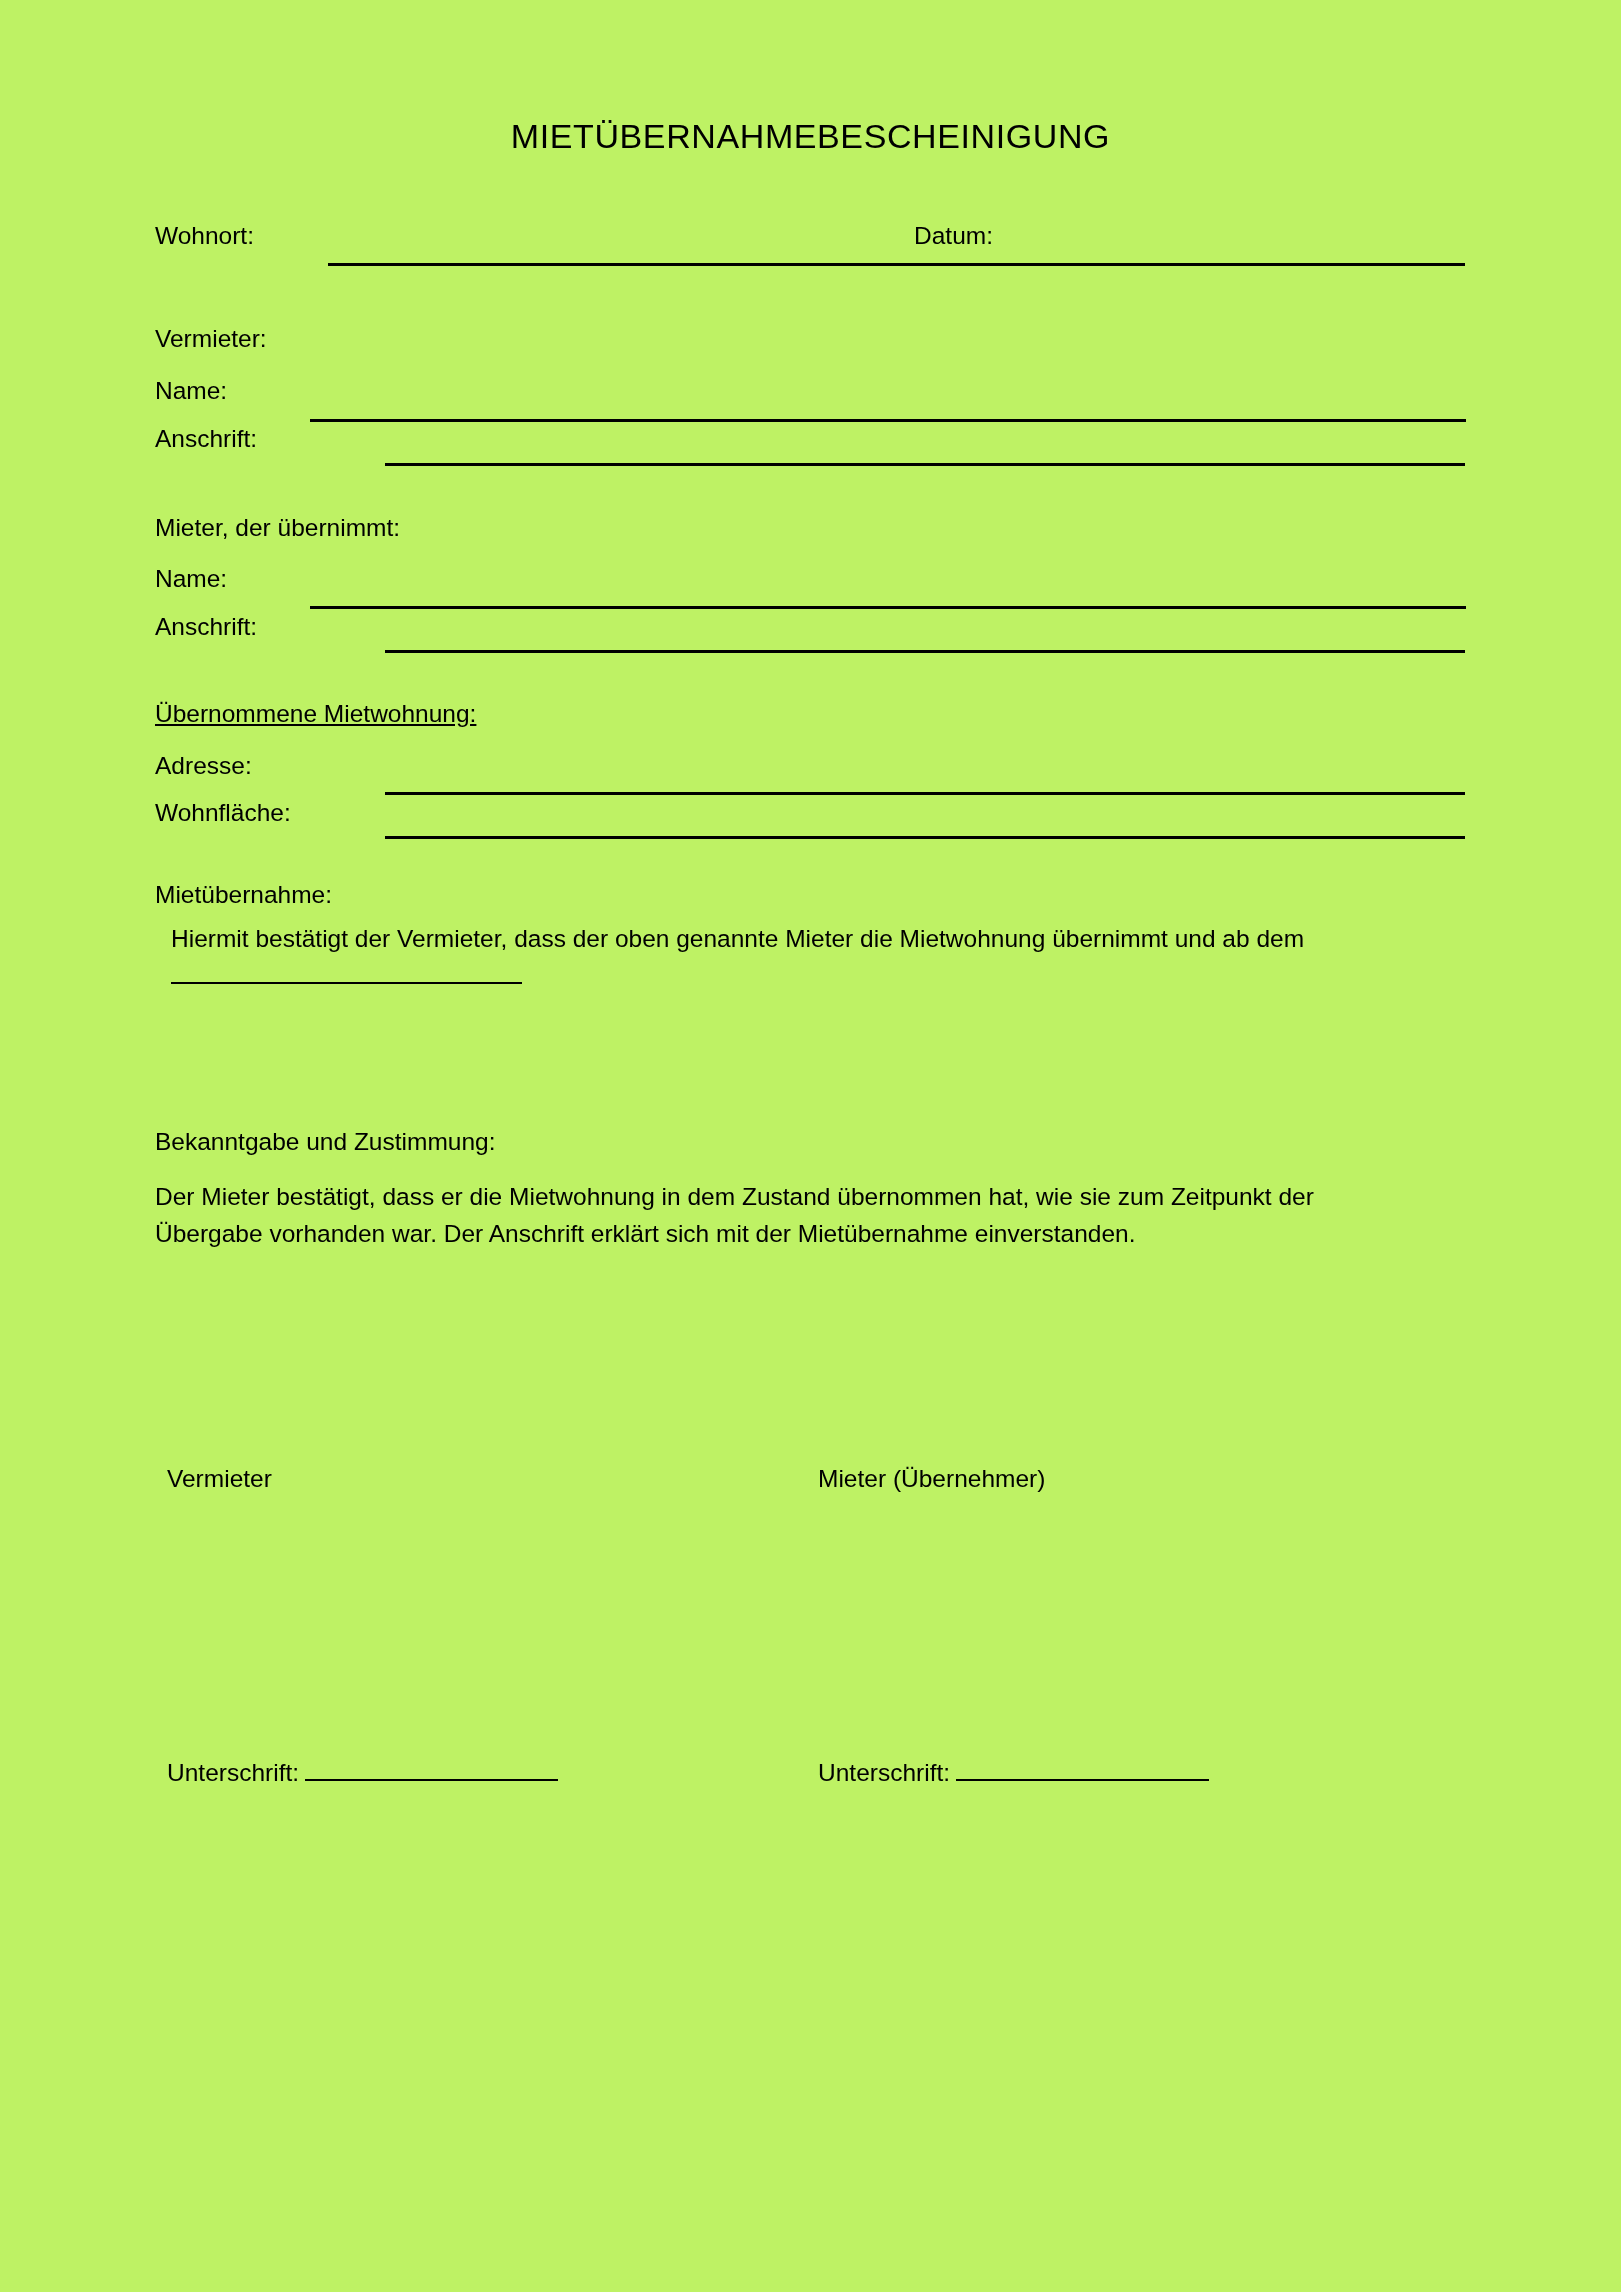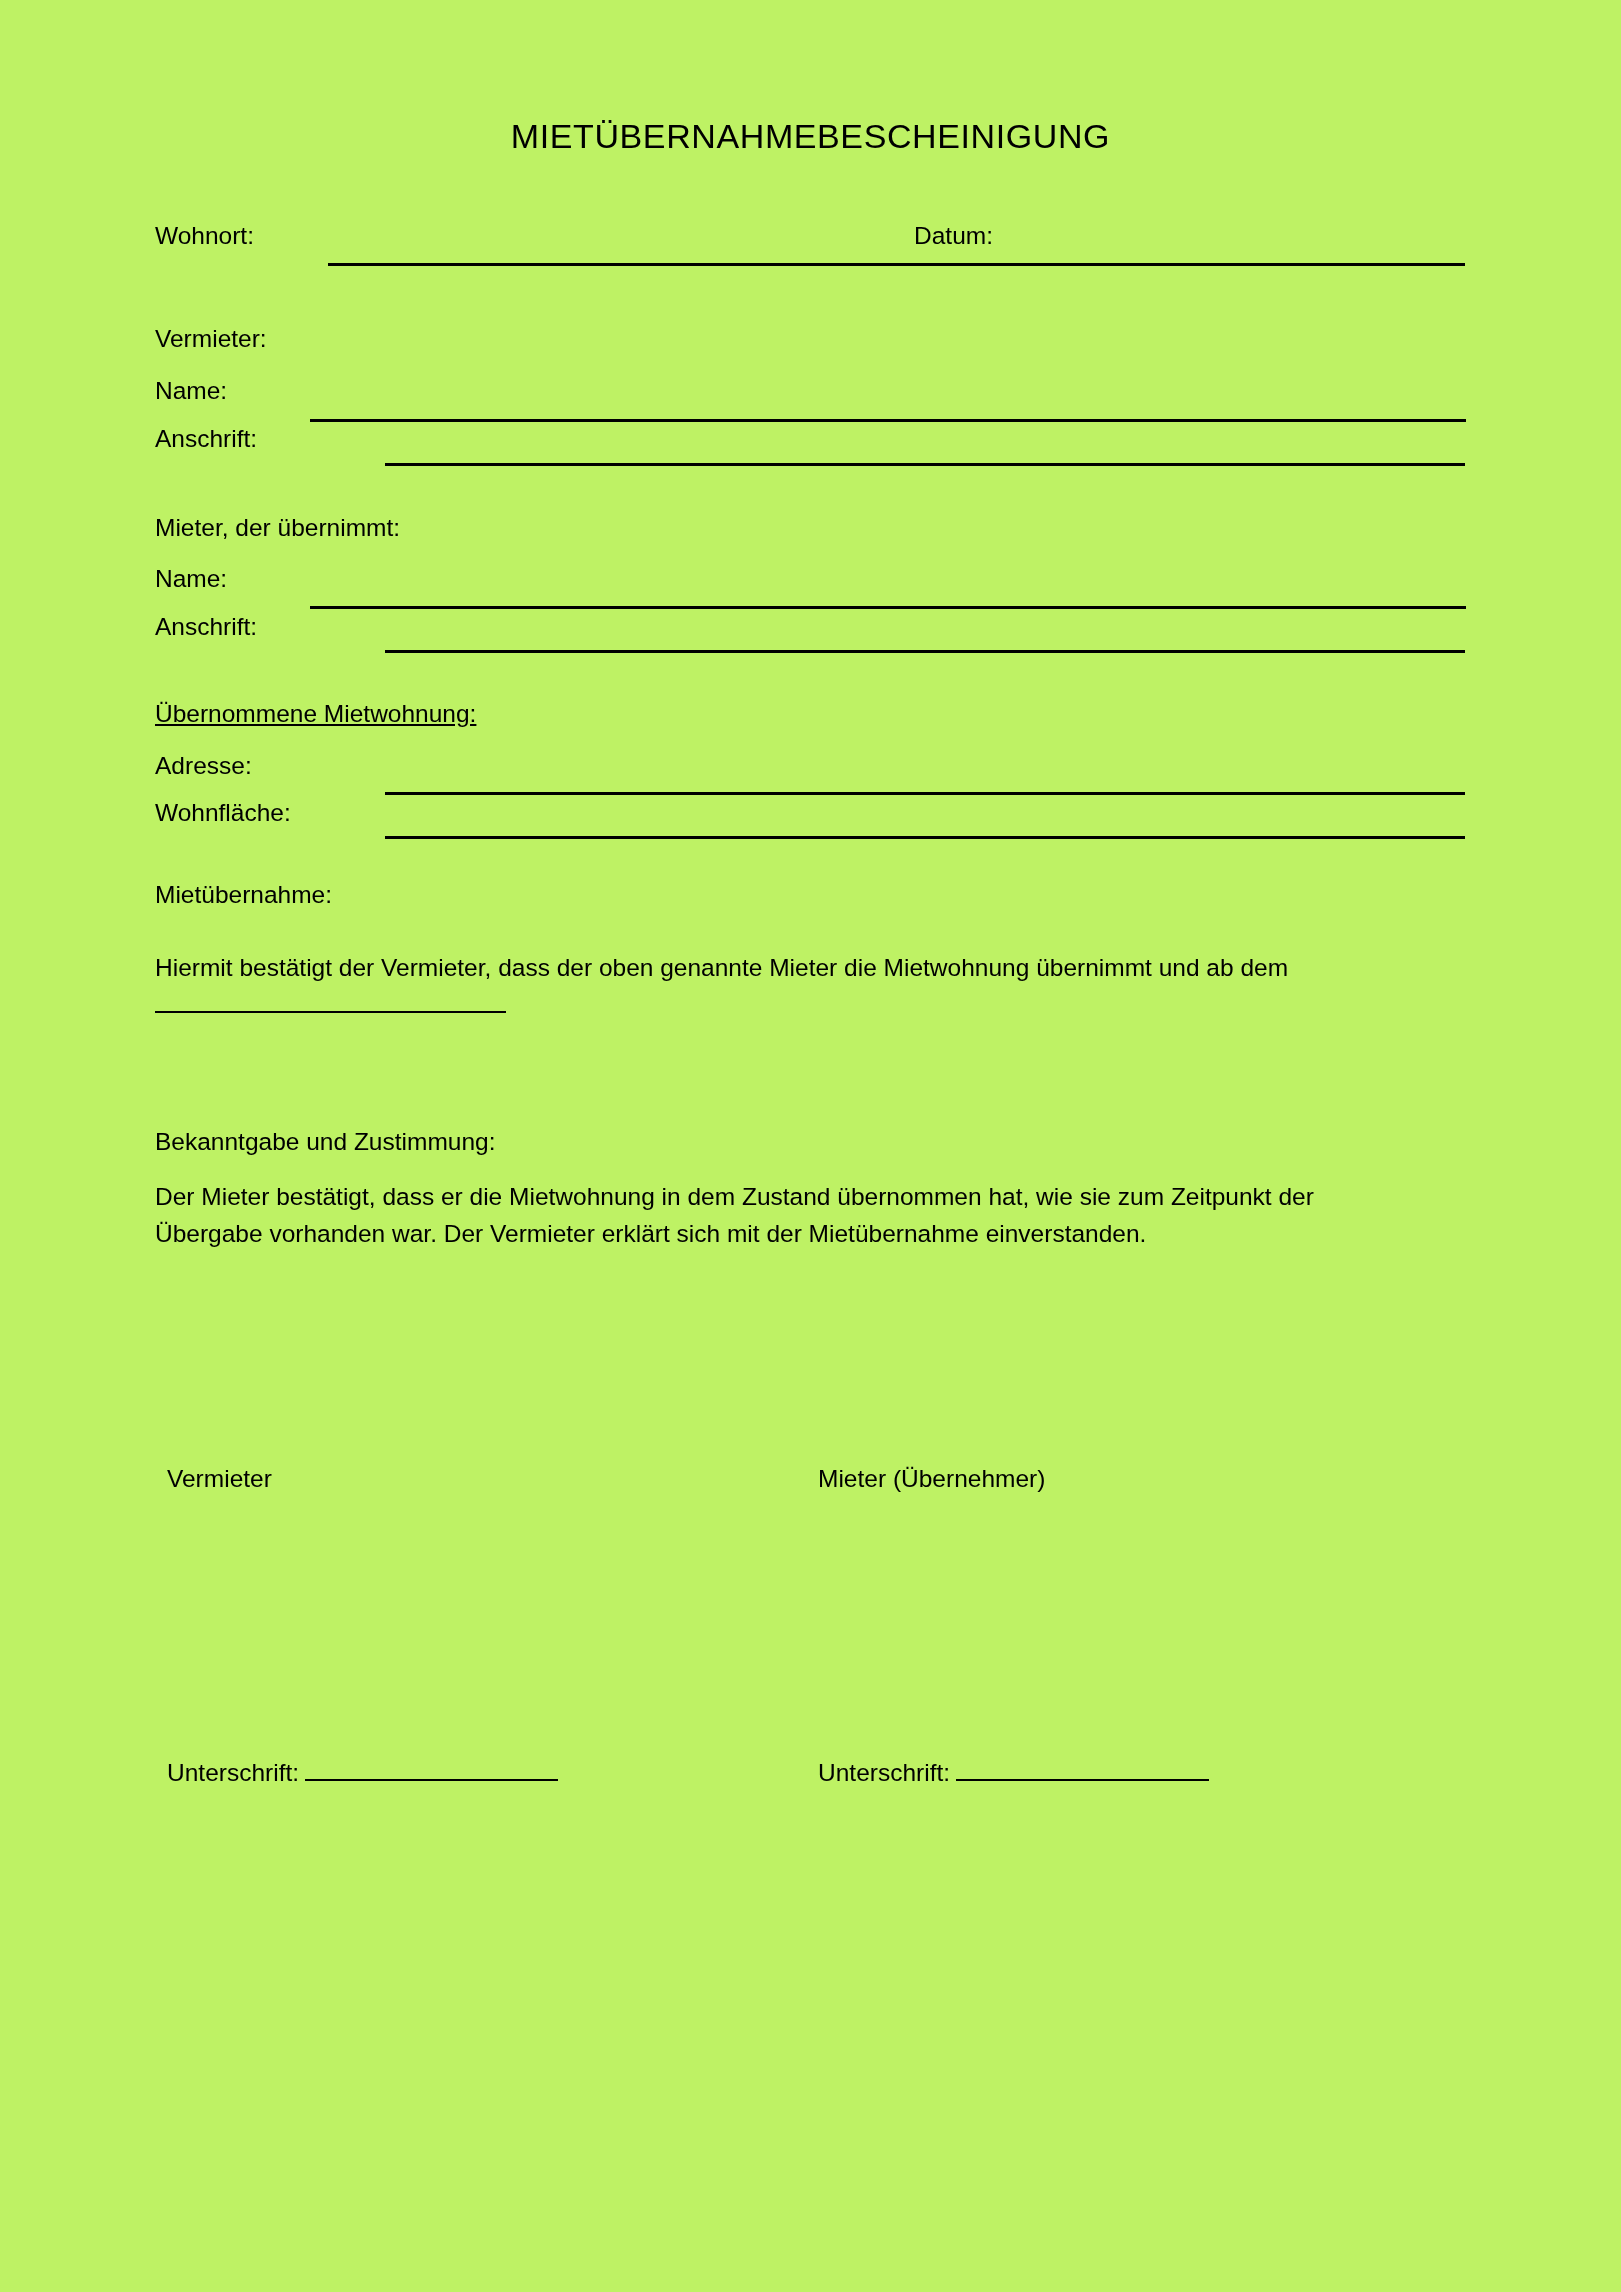--- a/index.html
+++ b/index.html
@@ -138,30 +138,30 @@
   <div class="label" style="left:155px; top:751px;">Adresse:</div>
 
   <div class="rule" style="left:385px; top:792px; width:1080px;"></div>
 
   <div class="label" style="left:155px; top:798px;text-align:center;">Wohnfläche:</div>
 
   <div class="rule" style="left:385px; top:836px; width:1080px;"></div>
 
   <div class="label" style="left:155px; top:880px;">Mietübernahme:</div>
 
-  <div class="para" style="left:155px; top:920px;margin-top:29px;">
+  <div class="para" style="left:171px; top:920px;">
     <div class="para-line">Hiermit bestätigt der Vermieter, dass der oben genannte Mieter die Mietwohnung übernimmt und ab dem</div>
     <div class="para-line"><span class="inline-blank"></span></div>
   </div>
 
   <div class="label" style="left:155px; top:1127px;">Bekanntgabe und Zustimmung:</div>
 
   <div class="para" style="left:155px; top:1178px;">
     <div class="para-line">Der Mieter bestätigt, dass er die Mietwohnung in dem Zustand übernommen hat, wie sie zum Zeitpunkt der</div>
-    <div class="para-line">Übergabe vorhanden war. Der Vermieter erklärt sich mit der Mietübernahme einverstanden.</div>
+    <div class="para-line">Übergabe vorhanden war. Der Anschrift erklärt sich mit der Mietübernahme einverstanden.</div>
   </div>
 
   <div class="sig-name" style="left:167px; top:1465px;">Vermieter</div>
 
   <div class="sig-name" style="left:818px; top:1465px;">Mieter (Übernehmer)</div>
 
   <div class="sig-row" style="left:167px; top:1732px;"><span>Unterschrift:</span><span class="sig-blank w1"></span></div>
 
   <div class="sig-row" style="left:818px; top:1732px;"><span>Unterschrift:</span><span class="sig-blank w2"></span></div>
 

